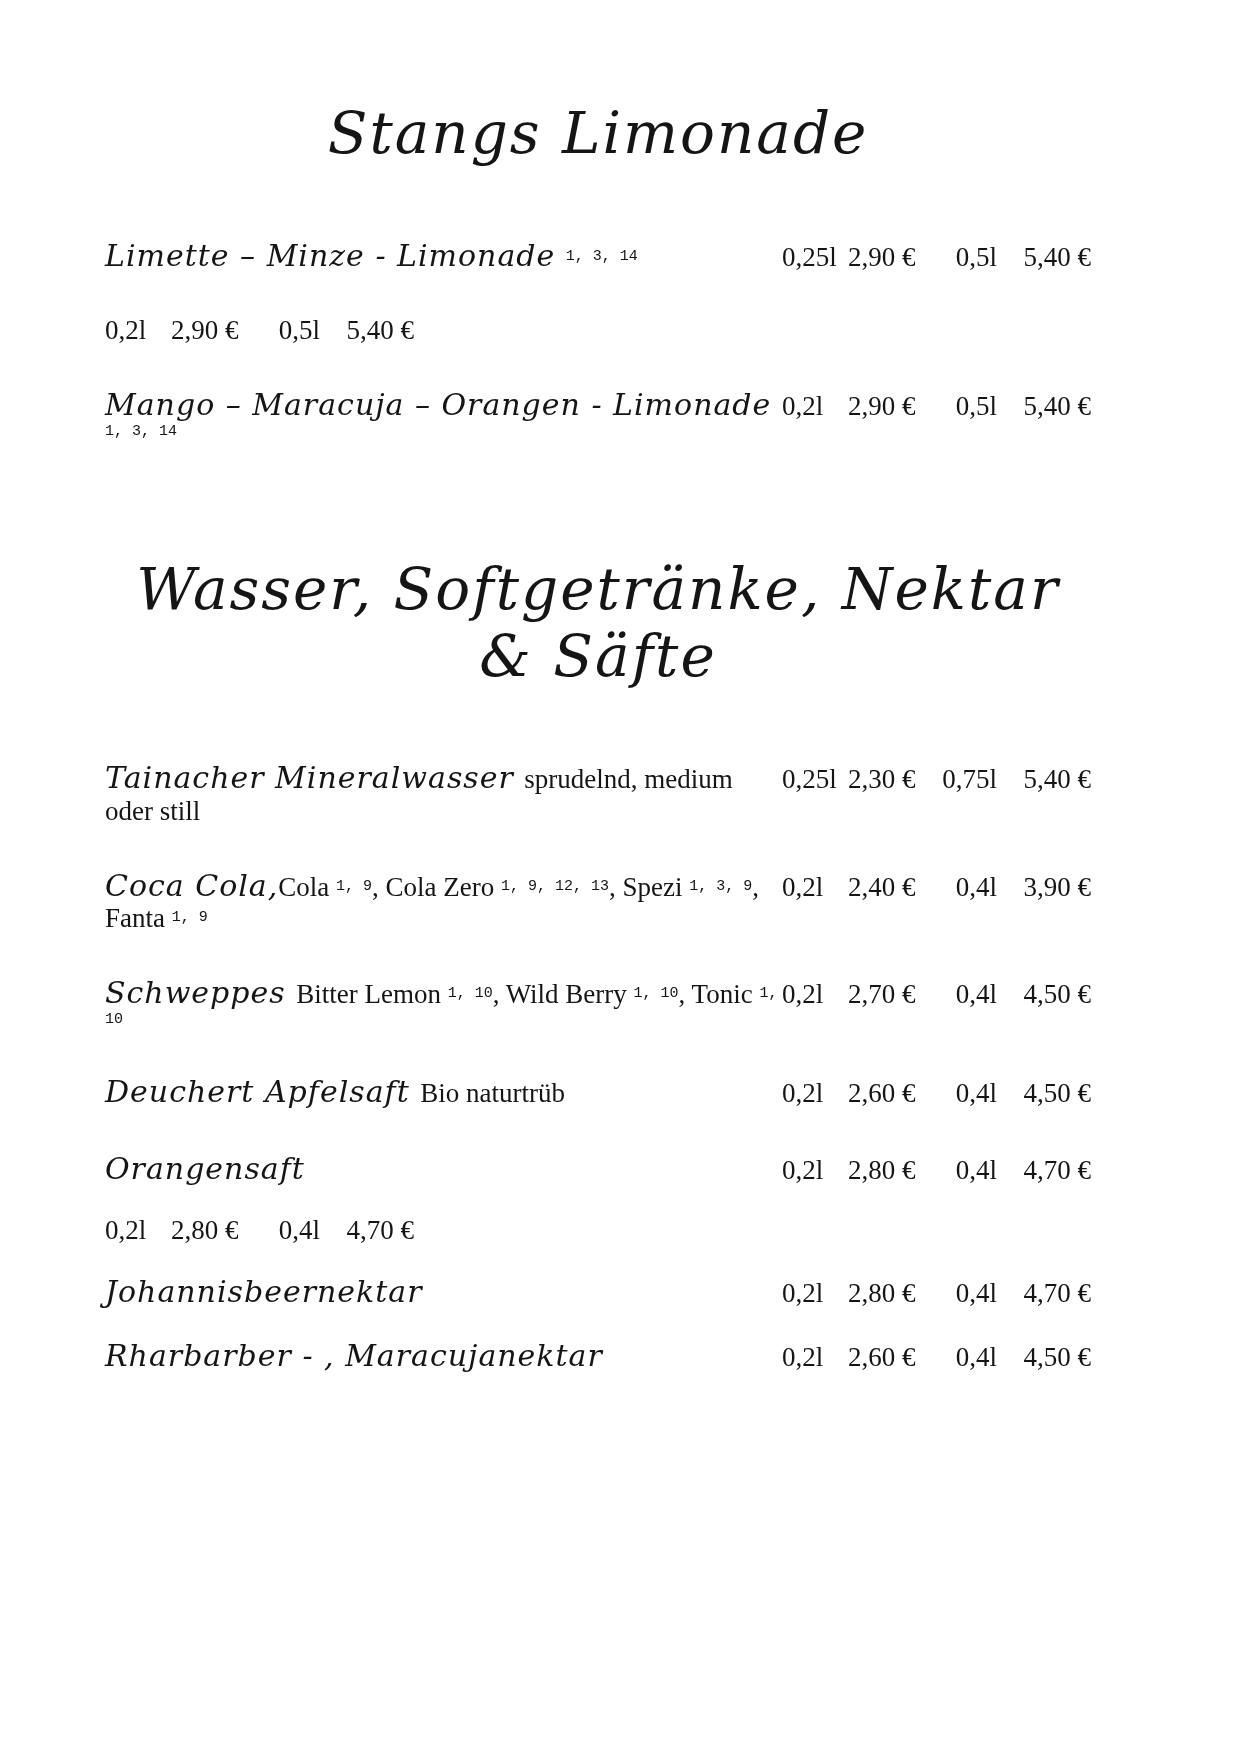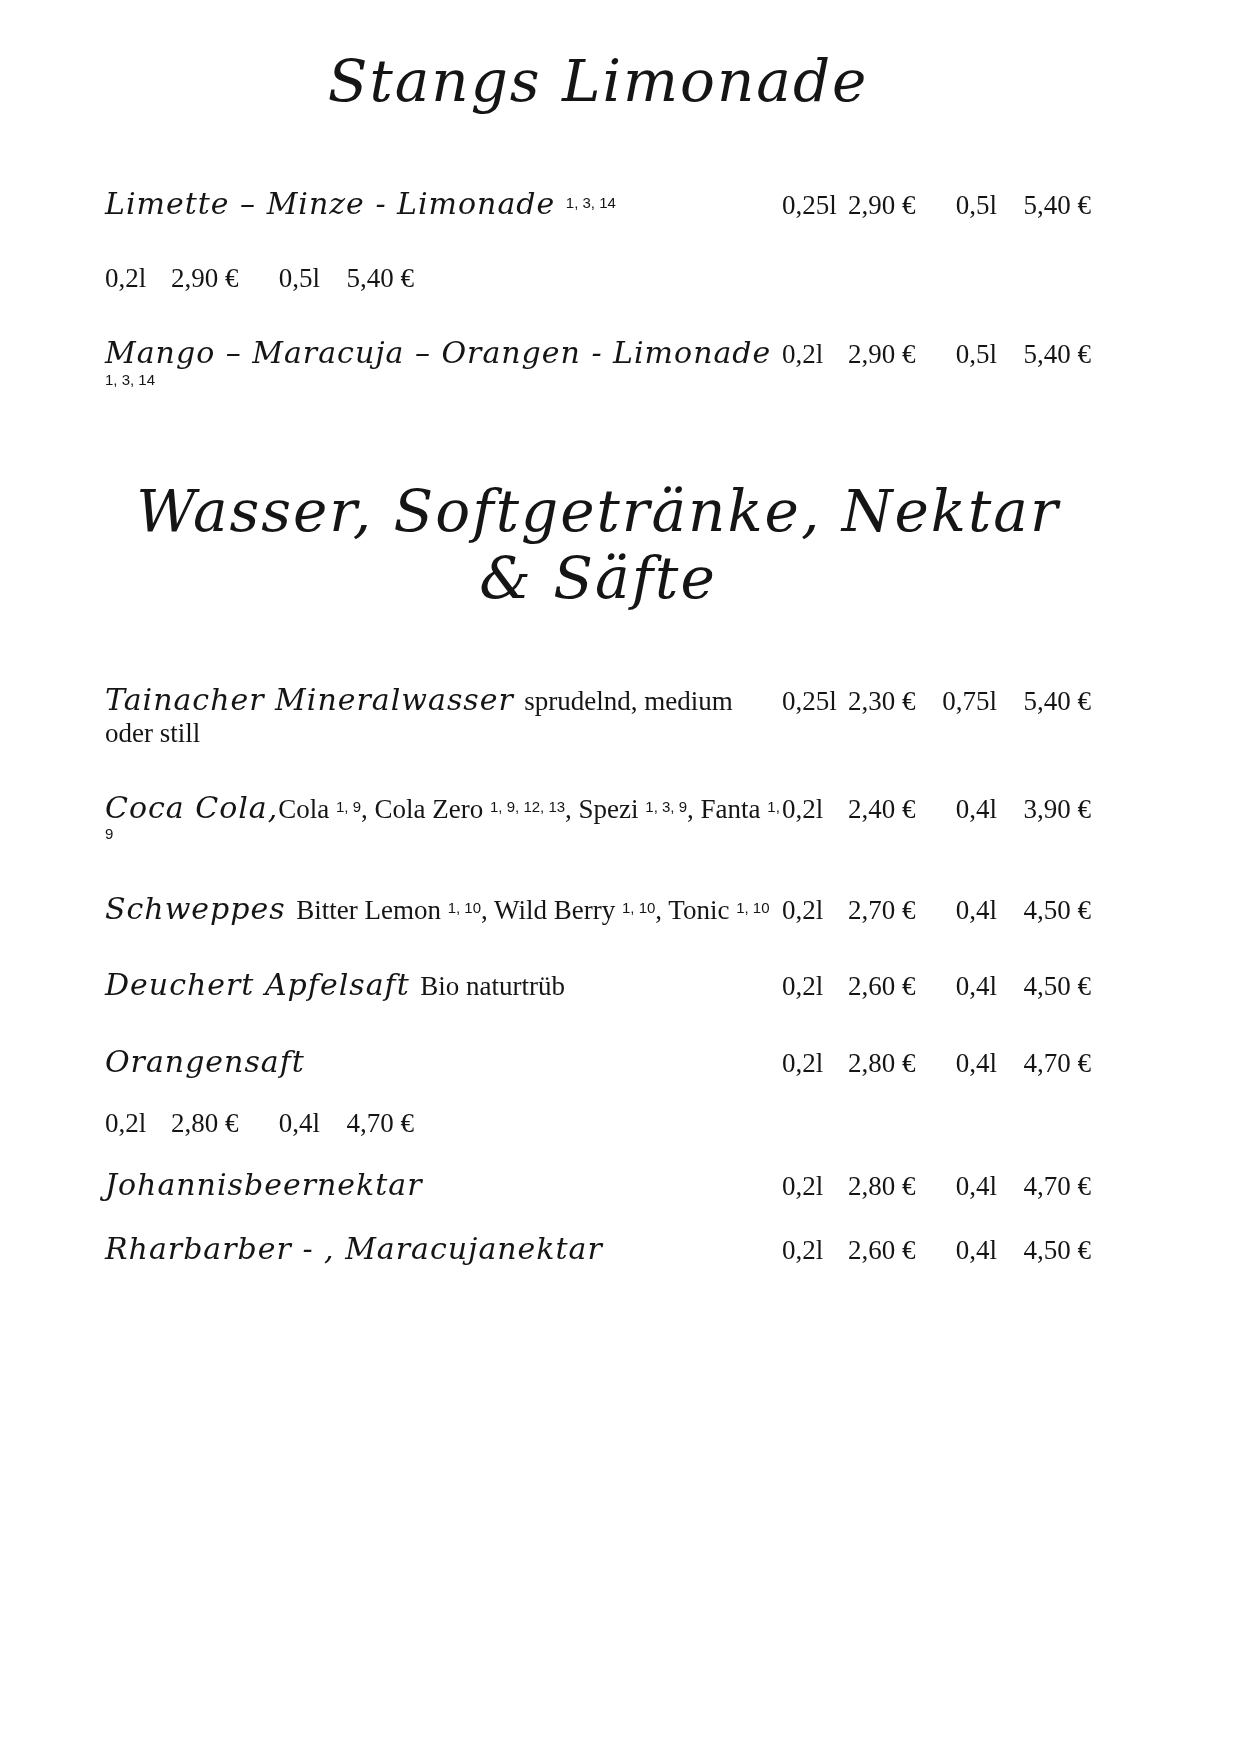--- a/index.html
+++ b/index.html
@@ -6,54 +6,54 @@
   html, body { background: #ffffff; }
   body {
     width: 1241px; height: 1755px;
     color: #151515;
     font-family: "Liberation Serif", serif;
     position: relative;
     overflow: hidden;
   }
   .page {
     width: 1241px; height: 1755px;
-    padding: 48px 150px 0 105px;
+    padding: 100px 150px 0 105px;
     overflow: hidden;
   }
   .script {
     font-family: cursive, "DejaVu Serif", serif;
     font-style: italic;
     letter-spacing: 1px;
   }
   .section-title {
     text-align: center;
     font-size: 58px;
     font-weight: normal;
     line-height: 1.15;
     margin-bottom: 72px;
     letter-spacing: 2px;
   }
-  #sections section:nth-child(2) { margin-top: 83px; }
+  #sections section:nth-child(2) { margin-top: 111px; }
   .row {
     display: flex;
     align-items: baseline;
     margin-bottom: 42px;
   }
   
   #sections section:nth-child(2) > div.row:nth-child(n+7) { margin-top: -13px; }
   .name { flex: 1 1 auto; min-width: 0; }
   .name span { white-space: pre-wrap; }
   .name .script { font-size: 30px; line-height: 1.15; }
   .name .serif {
     font-family: "Liberation Serif", serif;
     font-style: normal;
     font-size: 27px;
   }
   .name .sup, .sup {
-    font-family: Liberation Sans, sans-serif;
+    font-family: Liberation Mono, monospace;
     font-style: normal;
     font-size: 15px;
     vertical-align: super;
     letter-spacing: 0;
   }
   .cell {
     flex: 0 0 auto;
     font-size: 27px;
     font-family: "Liberation Serif", serif;
     white-space: nowrap;

